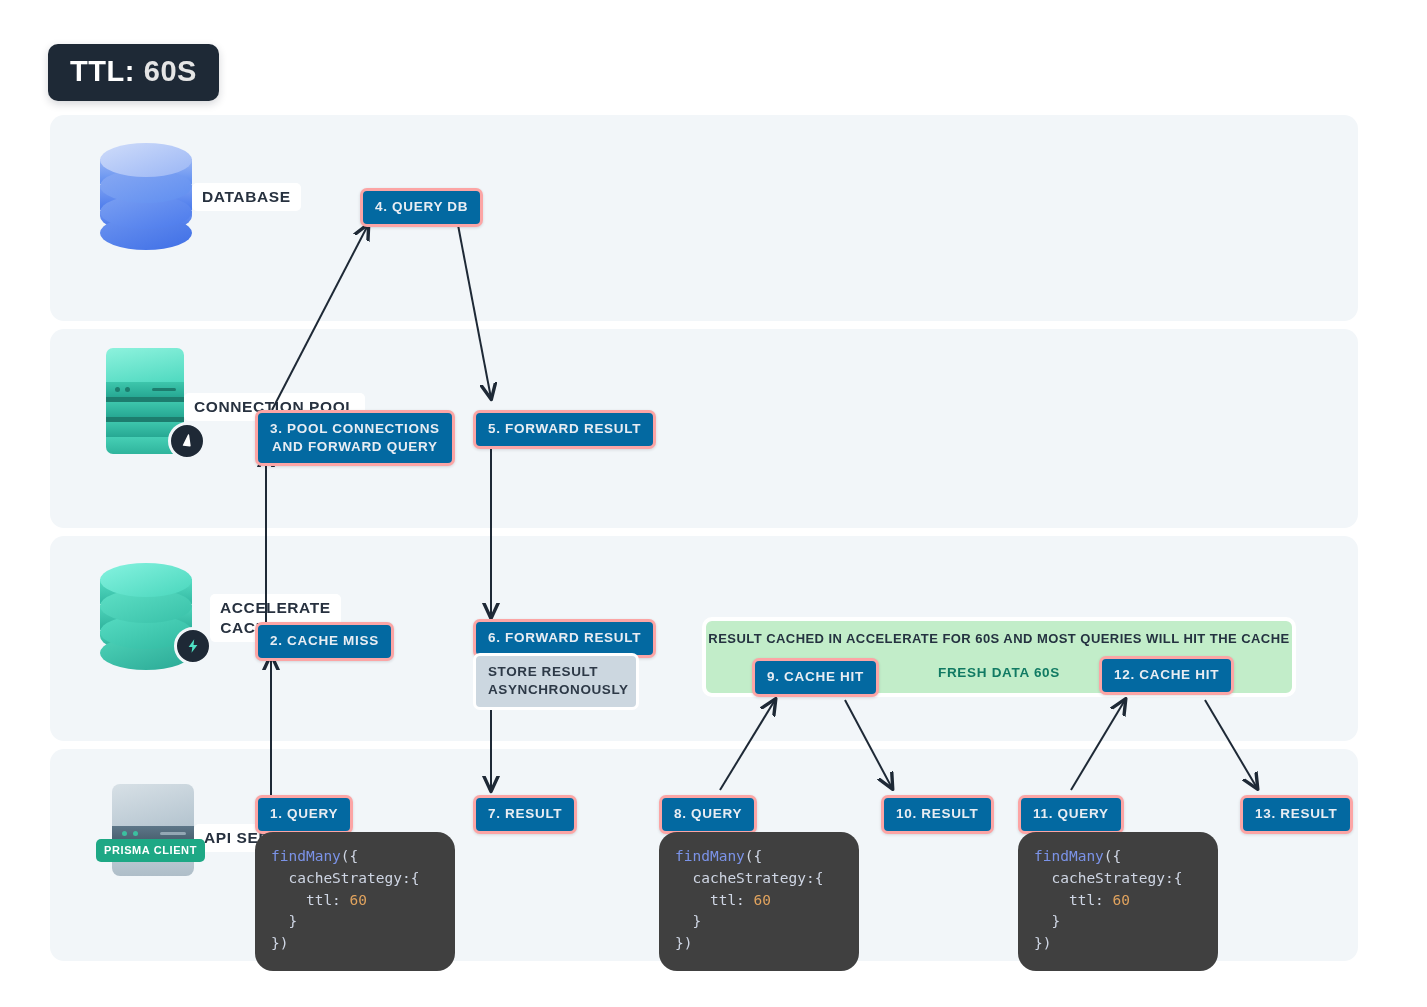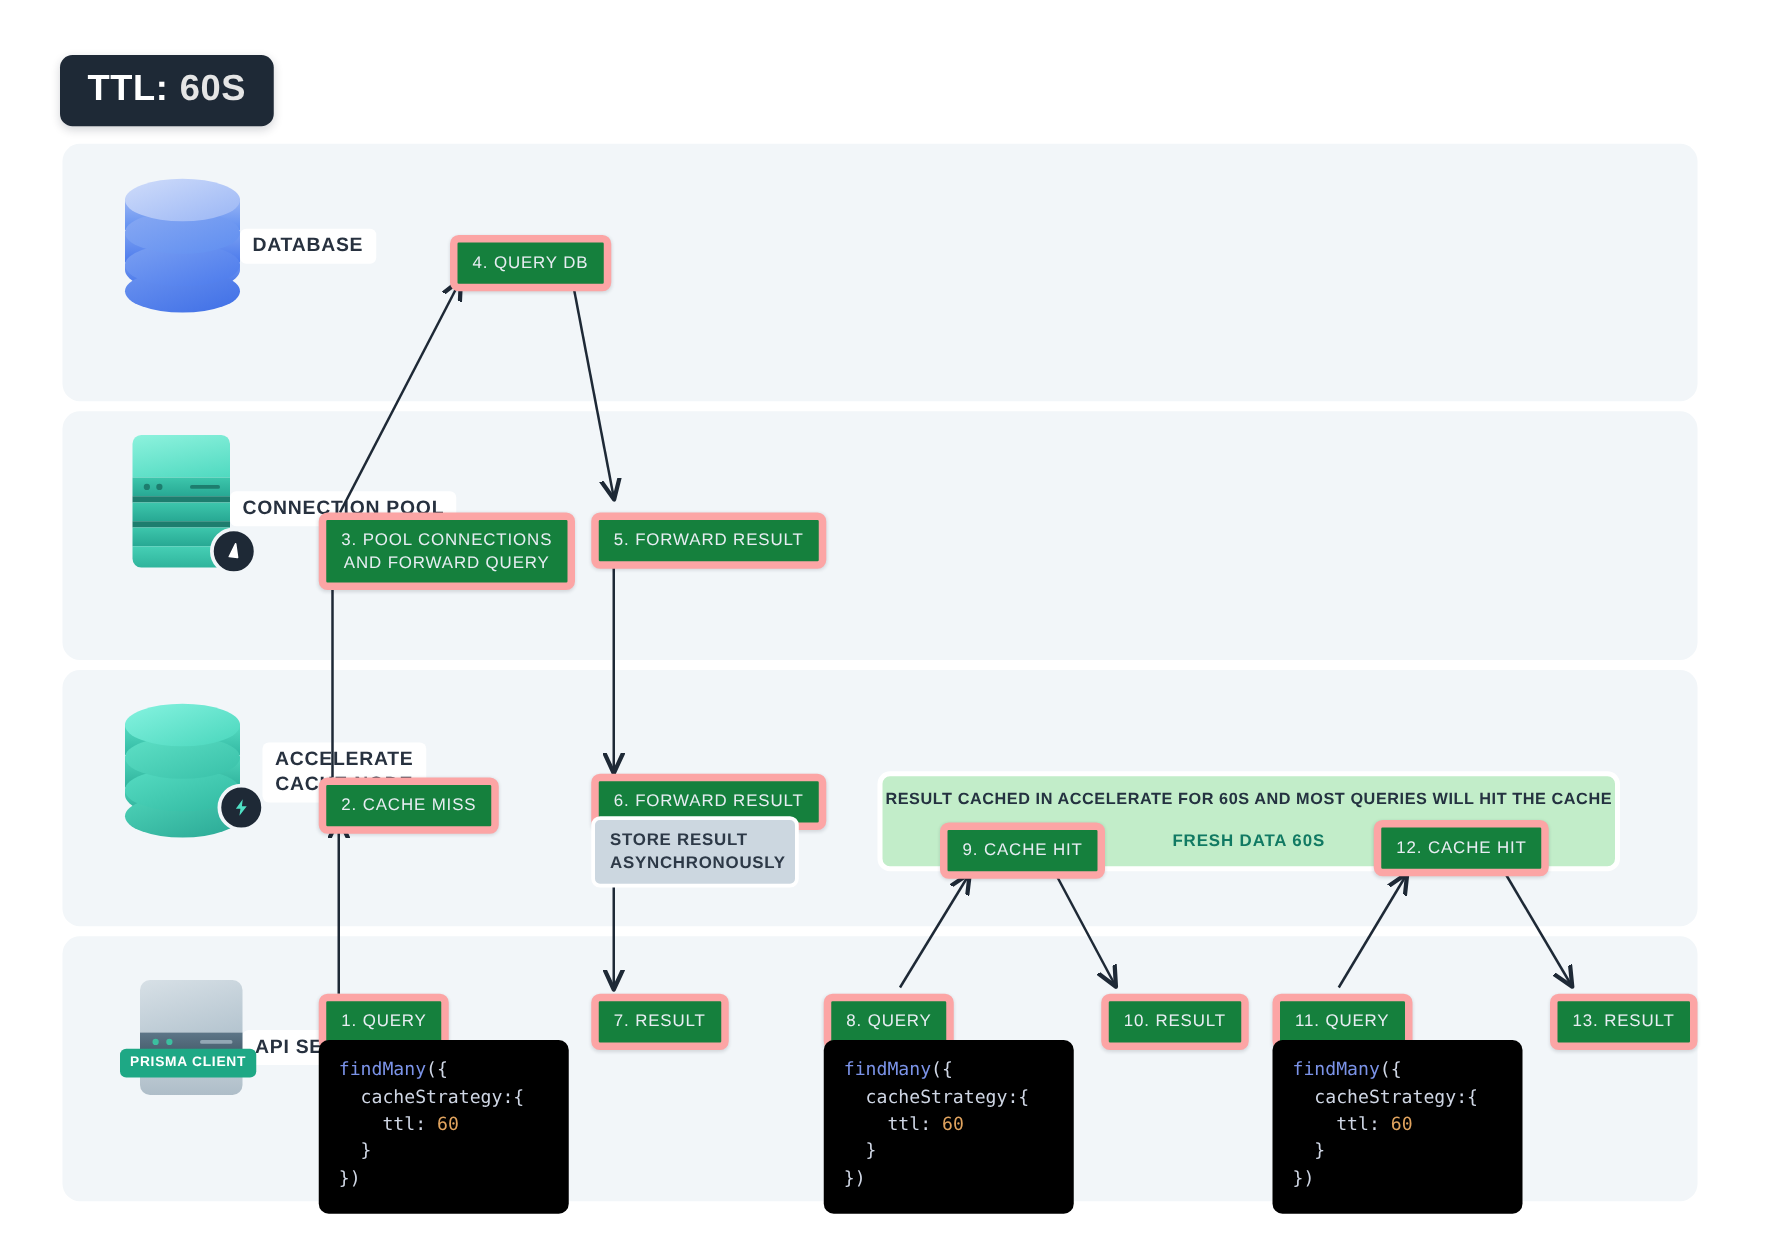--- a/index.html
+++ b/index.html
@@ -112,24 +112,24 @@
   }
   .prisma-chip-label {
     position:absolute; background:#1ea885; color:#fff;
     font-size:11px; font-weight:bold; letter-spacing:.6px;
     padding:5px 8px 6px 8px; border-radius:5px; white-space:nowrap;
   }
 
   
   .badge {
     position:absolute;
-    background:#15803d; color:#e8edf3;
-    border:6px solid #fca5a5;
+    background:#0369a1; color:#e8edf3;
+    border:3px solid #fca5a5;
     border-radius:7px;
-    font-size:13.5px; font-weight:normal; letter-spacing:.7px;
+    font-size:13.5px; font-weight:bold; letter-spacing:.7px;
     padding:7px 12px 8px 12px;
     line-height:1.3; white-space:pre-line;
     box-shadow:0 1px 3px rgba(20,30,45,.14);
     z-index:4;
   }
   .badge.center { text-align:center; }
   .badge-gray {
     position:absolute;
     background:#ccd7e0; color:#2d3947;
     border:3px solid #ffffff; border-radius:7px;
@@ -151,21 +151,21 @@
   }
   .fresh-data {
     position:absolute; left:0; right:0; top:44px;
     text-align:center; color:#117a63;
     font-size:13.5px; font-weight:bold; letter-spacing:.7px;
   }
 
   
   .code {
     position:absolute;
-    background:#000000; border-radius:8px;
+    background:#404040; border-radius:18px;
     padding:14px 16px 16px 16px;
     font-family:"DejaVu Sans Mono", monospace;
     font-size:14.5px; line-height:1.5;
     color:#cfd6e4; white-space:pre;
     z-index:4;
   }
   .code .fn  { color:#7b93e8; }
   .code .num { color:#e0a35e; }
 
   

